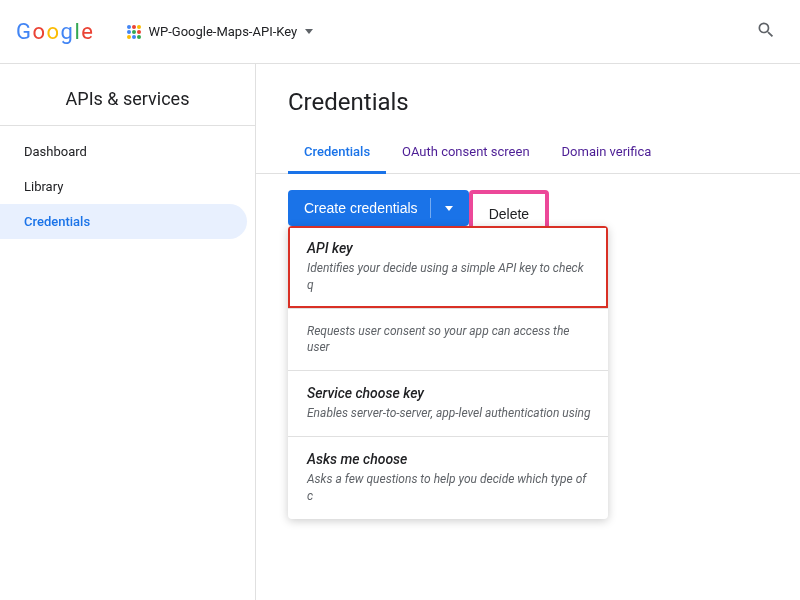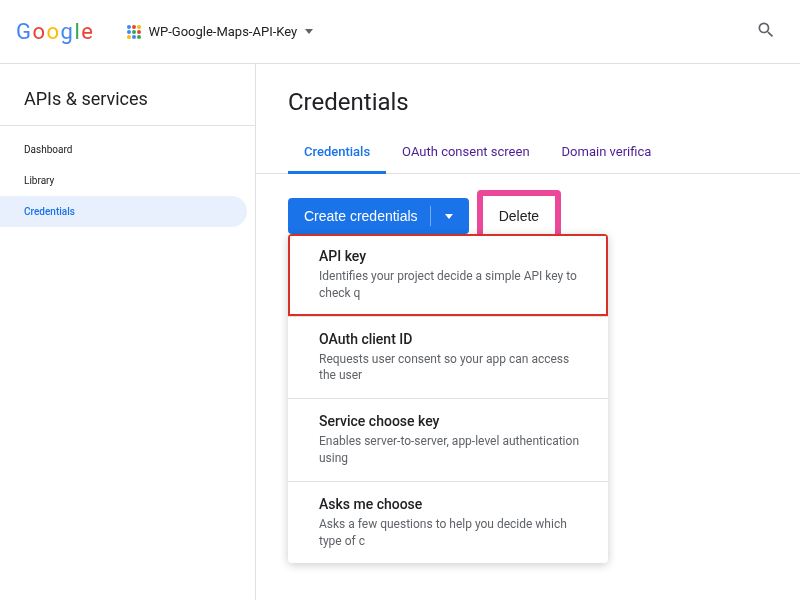--- a/index.html
+++ b/index.html
@@ -99,30 +99,31 @@
       width: 256px;
       min-width: 256px;
       padding: 16px 0;
       border-right: 1px solid #e0e0e0;
     }
     .sidebar-title {
       font-size: 18px;
       font-weight: 400;
       color: #202124;
       padding: 8px 24px 16px;
+      text-align: center;
     }
     .sidebar-divider {
       height: 1px;
       background: #e0e0e0;
       margin-bottom: 8px;
     }
     .sidebar-item {
       padding: 10px 24px;
       cursor: pointer;
-      font-size: 10px;
+      font-size: 13px;
       color: #202124;
       border-radius: 0 24px 24px 0;
       margin-right: 8px;
     }
     .sidebar-item.active {
       background: #e8f0fe;
       color: #1a73e8;
       font-weight: 500;
     }
 
@@ -160,22 +161,20 @@
     .tab.active {
       color: #1a73e8;
       border-bottom-color: #1a73e8;
       font-weight: 500;
     }
 
     
     .toolbar {
       padding: 16px 32px;
       display: flex;
-      align-items: center;
-      gap: 8px;
     }
     .btn-create {
       display: flex;
       align-items: center;
       gap: 8px;
       background: #1a73e8;
       color: #fff;
       border: none;
       border-radius: 4px;
       padding: 8px 16px;
@@ -185,21 +184,21 @@
     }
     .btn-divider {
       width: 1px;
       height: 20px;
       background: rgba(255,255,255,0.4);
       margin: 0 4px;
     }
     .btn-delete {
       background: #fff;
       color: #202124;
-      border: 6px solid #ec4899;
+      border: 4px solid #ec4899;
       border-radius: 4px;
       padding: 12px 16px;
       font-size: 14px;
       cursor: pointer;
     }
 
     
     .dropdown-container {
       position: relative;
     }
@@ -208,23 +207,24 @@
       top: 0;
       left: 0;
       background: #fff;
       border-radius: 4px;
       box-shadow: 0 2px 10px rgba(0,0,0,0.2);
       width: 320px;
       z-index: 100;
       overflow: hidden;
     }
     .menu-item {
-      padding: 14px 28px;
+      padding: 14px 16px;
       cursor: pointer;
       border-left: 3px solid transparent;
+      font-style: italic;
     }
     .menu-item-title {
       font-size: 14px;
       font-weight: 500;
       color: #202124;
       margin-bottom: 4px;
     }
     .menu-item-desc {
       font-size: 12px;
       color: #5f6368;
@@ -319,27 +319,26 @@
         <button class="btn-create">
           <span>Create credentials</span>
           <div class="btn-divider"></div>
           <div class="chevron-down" style="border-top-color:#fff;"></div>
         </button>
 
         <div class="dropdown-menu" style="top: 36px;">
 
           <div class="menu-item api-key-outline">
             <div class="menu-item-title">API key</div>
-            <div class="menu-item-desc">Identifies your project decide a simple API key to check q</div>
+            <div class="menu-item-desc">Identifies your decide using a simple API key to check q</div>
           </div>
 
           <div class="menu-divider"></div>
 
           <div class="menu-item">
-            <div class="menu-item-title">OAuth client ID</div>
             <div class="menu-item-desc">Requests user consent so your app can access the user</div>
           </div>
 
           <div class="menu-divider"></div>
 
           <div class="menu-item">
             <div class="menu-item-title">Service choose key</div>
             <div class="menu-item-desc">Enables server-to-server, app-level authentication using</div>
           </div>
 

